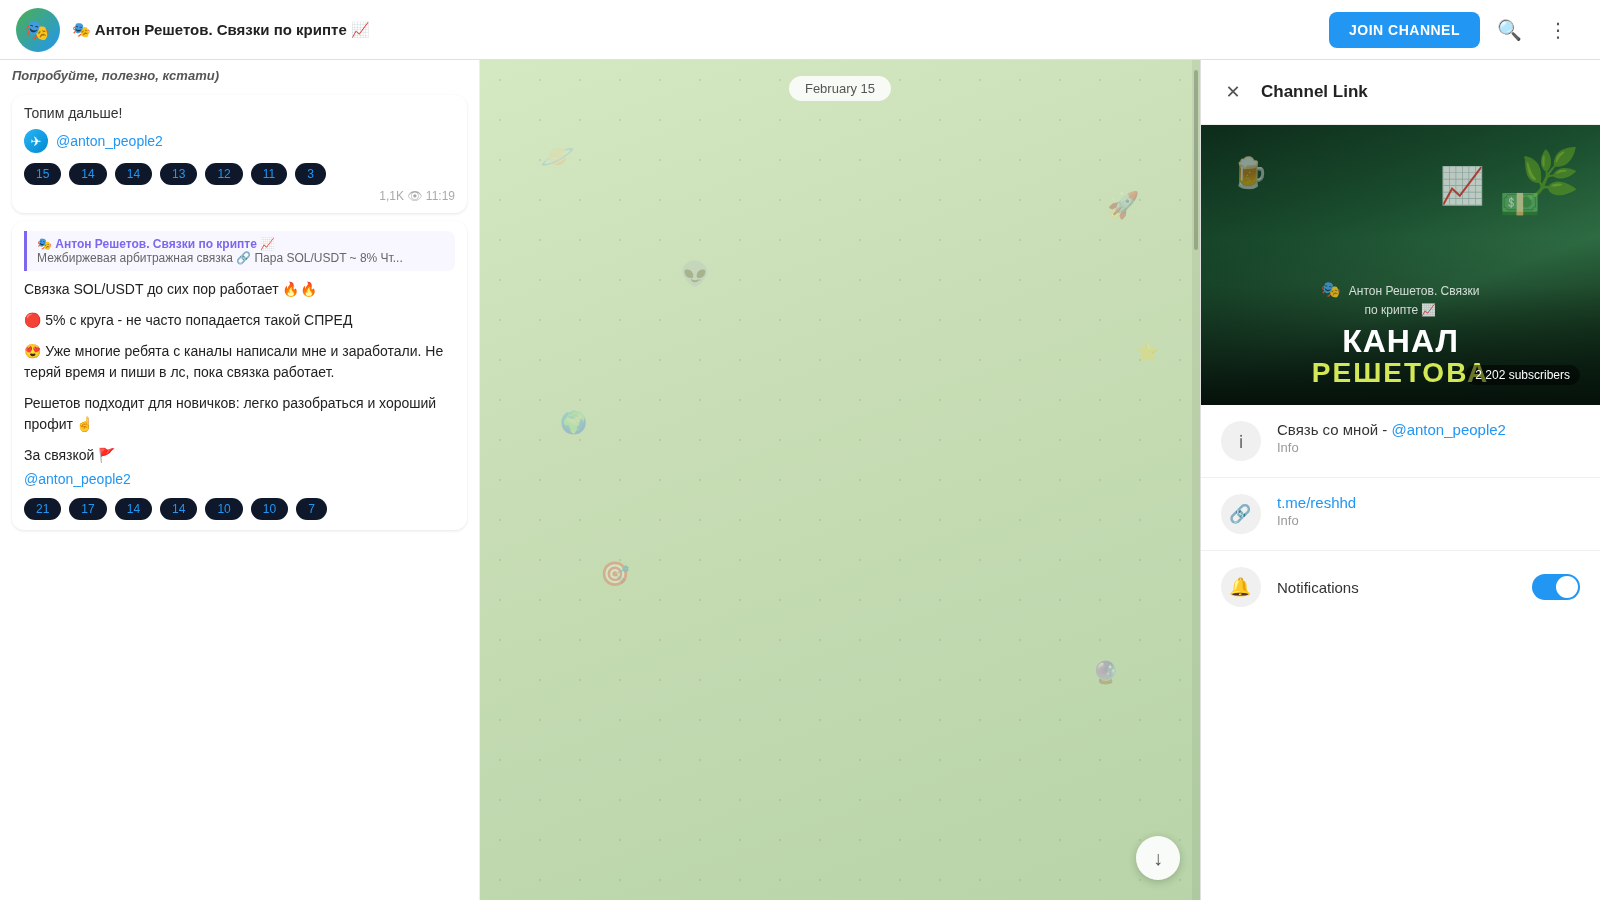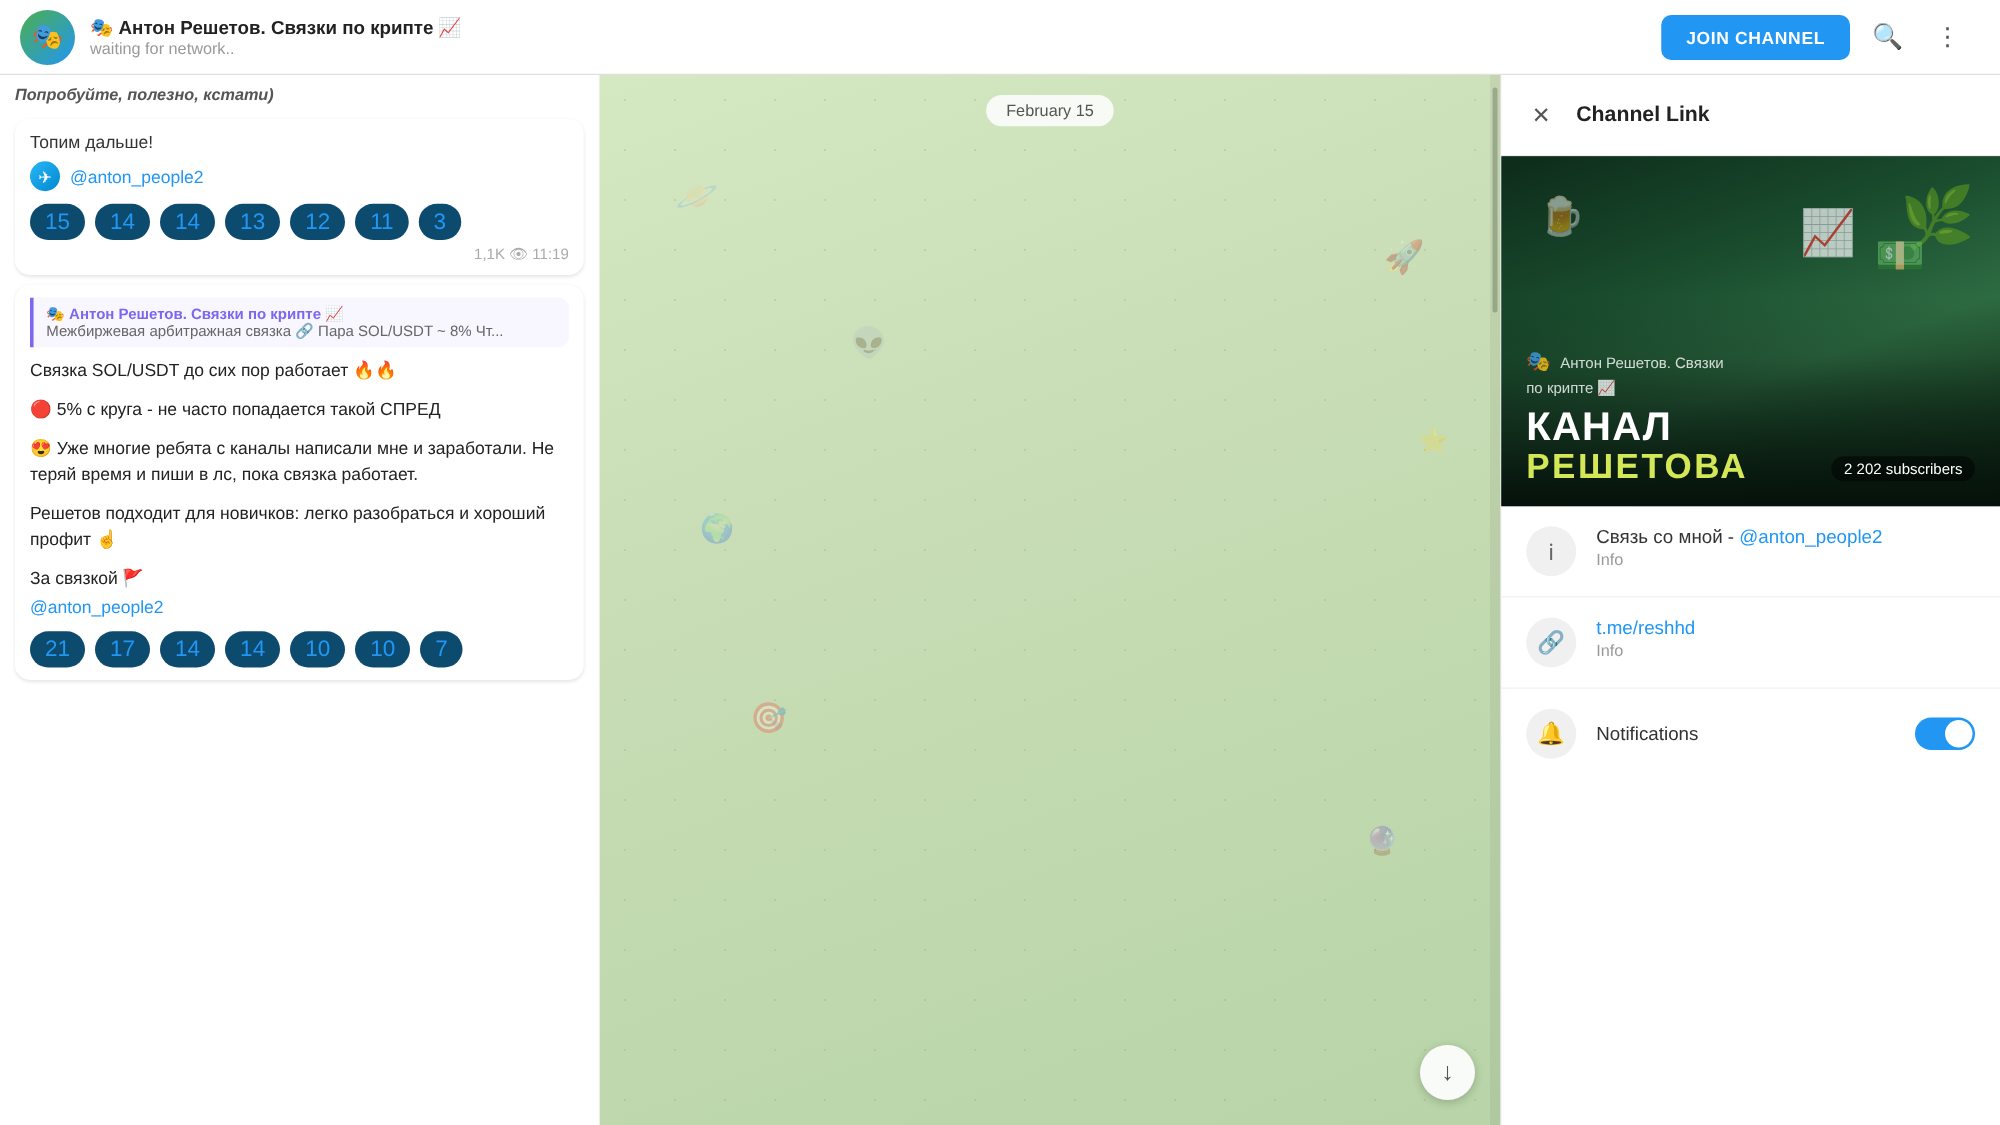--- a/index.html
+++ b/index.html
@@ -117,22 +117,22 @@
 
     
     .msg-bubble {
       margin: 8px 12px; background: #fff; border-radius: 12px;
       padding: 10px 12px; box-shadow: 0 1px 3px rgba(0,0,0,0.1);
     }
     .msg-top-text { font-size: 13px; color: #555; font-style: italic; padding: 8px 12px 4px; font-weight: bold; }
     .msg-text { font-size: 14px; color: #222; line-height: 1.5; }
     .reaction-row { display: flex; gap: 8px; flex-wrap: wrap; margin-top: 8px; }
     .reaction-btn {
-      background: #0c4a6e; border: none; border-radius: 16px;
-      padding: 4px 12px; font-size: 18px; color: #2196f3; cursor: pointer; font-weight: 500;
+      background: #0f172a; border: none; border-radius: 16px;
+      padding: 4px 12px; font-size: 12px; color: #2196f3; cursor: pointer; font-weight: 500;
     }
     .msg-meta { text-align: right; font-size: 12px; color: #aaa; margin-top: 4px; }
     .msg-link { color: #2196f3; text-decoration: none; font-size: 14px; display: inline-flex; align-items: center; gap: 6px; }
     .msg-telegram-icon {
       width: 24px; height: 24px; border-radius: 50%; background: linear-gradient(135deg, #29b6f6, #0288d1);
       display: inline-flex; align-items: center; justify-content: center;
       color: #fff; font-size: 13px;
     }
     .quoted-msg {
       border-left: 3px solid #7b68ee; padding: 6px 10px; margin-bottom: 8px;
@@ -141,21 +141,20 @@
     .quoted-author { color: #7b68ee; font-weight: 600; font-size: 12px; }
     .quoted-text { font-size: 12px; color: #666; }
   </style>
 </head>
 <body>
 
 <div class="header">
   <div class="header-avatar">🎭</div>
   <div class="header-info">
     <div class="header-title">🎭 Антон Решетов. Связки по крипте 📈</div>
-    <div class="header-subtitle">waiting for network..</div>
   </div>
   <div class="header-actions">
     <button class="join-btn">JOIN CHANNEL</button>
     <button class="icon-btn">
       <span>🔍</span>
     </button>
     <button class="icon-btn">
       <span>⋮</span>
     </button>
   </div>
@@ -232,21 +231,21 @@
       <span>↓</span>
     </div>
   </div>
 
   <div class="channel-info-panel">
     <div class="panel-header">
       <button class="panel-close-btn">✕</button>
       <span class="panel-title">Channel Link</span>
     </div>
 
-    <div class="channel-banner" style="height:280px;">
+    <div class="channel-banner" style="height:280px;text-align:center;">
 
       <div style="position:absolute; inset:0; background: linear-gradient(160deg, #0d2b1a 0%, #1a4d2e 35%, #2d6b42 60%, #1a4020 100%);"></div>
 
       <div style="position:absolute; bottom:0; left:0; right:0; height:120px; background: linear-gradient(to top, #0d2b1a, transparent);"></div>
 
       <div style="position:absolute; top:20px; right:20px; font-size:48px; opacity:0.6;">🌿</div>
       <div style="position:absolute; top:40px; left:60%; font-size:36px; opacity:0.7;">📈</div>
       <div style="position:absolute; top:60px; right:60px; font-size:32px; opacity:0.6;">💵</div>
       <div style="position:absolute; top:30px; left:30px; font-size:30px; opacity:0.5;">🍺</div>
       <div class="channel-banner-overlay"></div>

